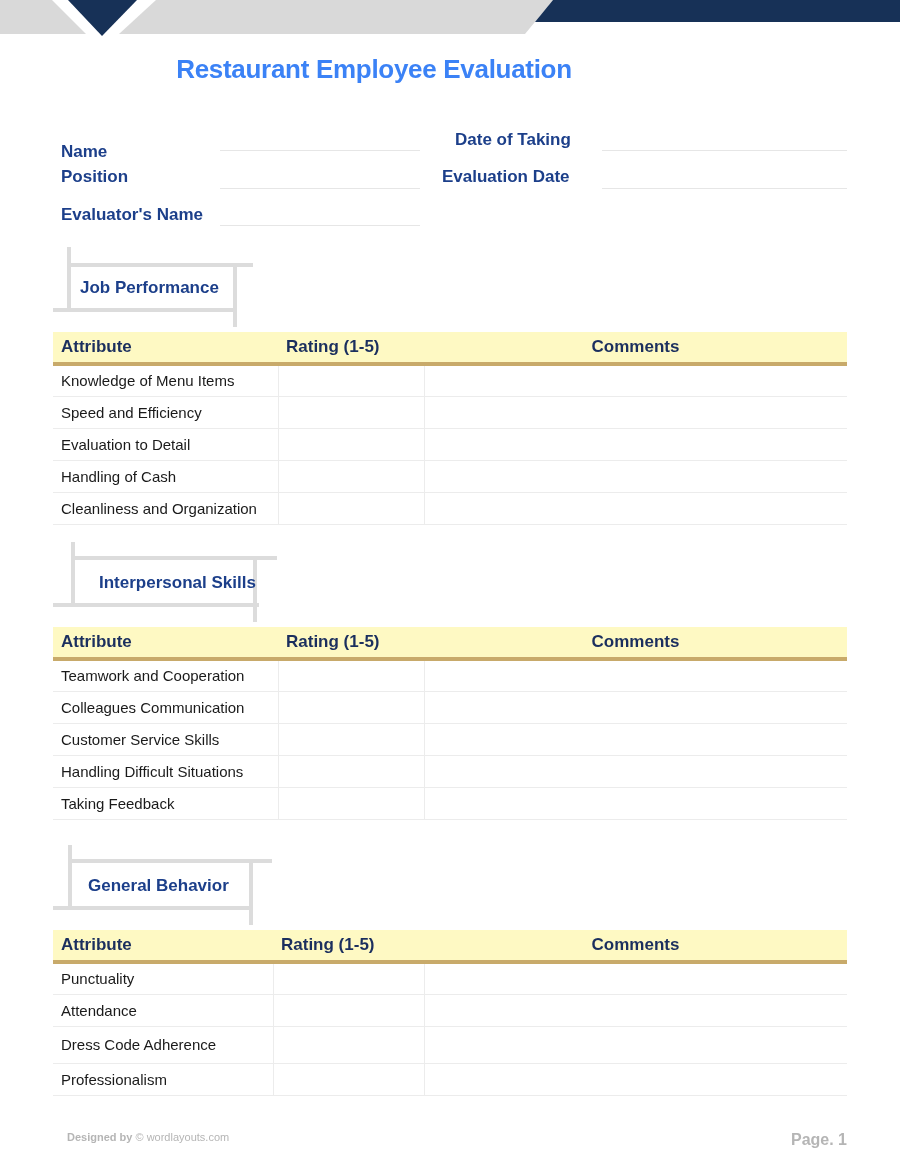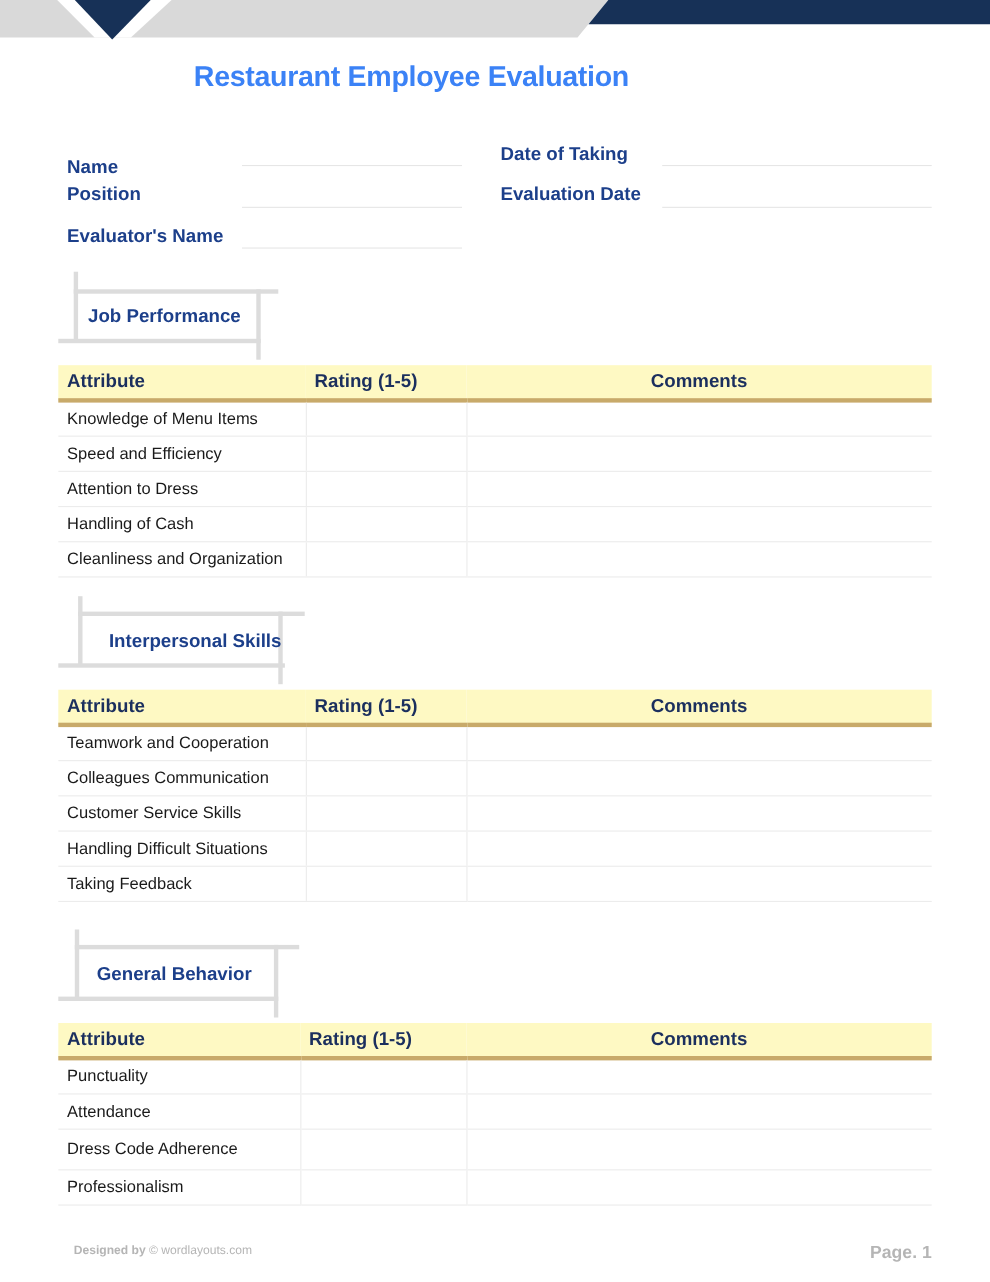--- a/index.html
+++ b/index.html
@@ -46,21 +46,21 @@
 
 <div class="info-label" style="left:61px; top:167px;">Position</div>
 <div class="info-line" style="left:220px; top:188px; width:200px;"></div>
 
 <div class="info-label" style="left:61px; top:205px;">Evaluator's Name</div>
 <div class="info-line" style="left:220px; top:225px; width:200px;"></div>
 
 <div class="info-label" style="left:455px; top:130px;">Date of Taking</div>
 <div class="info-line" style="left:602px; top:150px; width:245px;"></div>
 
-<div class="info-label" style="left:455px; top:167px;">Evaluation Date</div>
+<div class="info-label" style="left:442px; top:167px;">Evaluation Date</div>
 <div class="info-line" style="left:602px; top:188px; width:245px;"></div>
 
 <div class="section-bracket" style="left:53px; top:247px;">
   <div class="bar" style="left:14px; top:0; width:4px; height:64px;"></div>
   <div class="bar" style="left:14px; top:16px; width:186px; height:4px;"></div>
   <div class="bar" style="left:0; top:61px; width:184px; height:4px;"></div>
   <div class="bar" style="left:180px; top:16px; width:4px; height:64px;"></div>
 </div>
 <div class="section-title" style="left:80px; top:278px;">Job Performance</div>
 
@@ -82,21 +82,21 @@
       <td>Knowledge of Menu Items</td>
       <td></td>
       <td></td>
     </tr>
     <tr style="height:32px">
       <td>Speed and Efficiency</td>
       <td></td>
       <td></td>
     </tr>
     <tr style="height:32px">
-      <td>Attention to Dress</td>
+      <td>Evaluation to Detail</td>
       <td></td>
       <td></td>
     </tr>
     <tr style="height:32px">
       <td>Handling of Cash</td>
       <td></td>
       <td></td>
     </tr>
     <tr style="height:32px">
       <td>Cleanliness and Organization</td>

